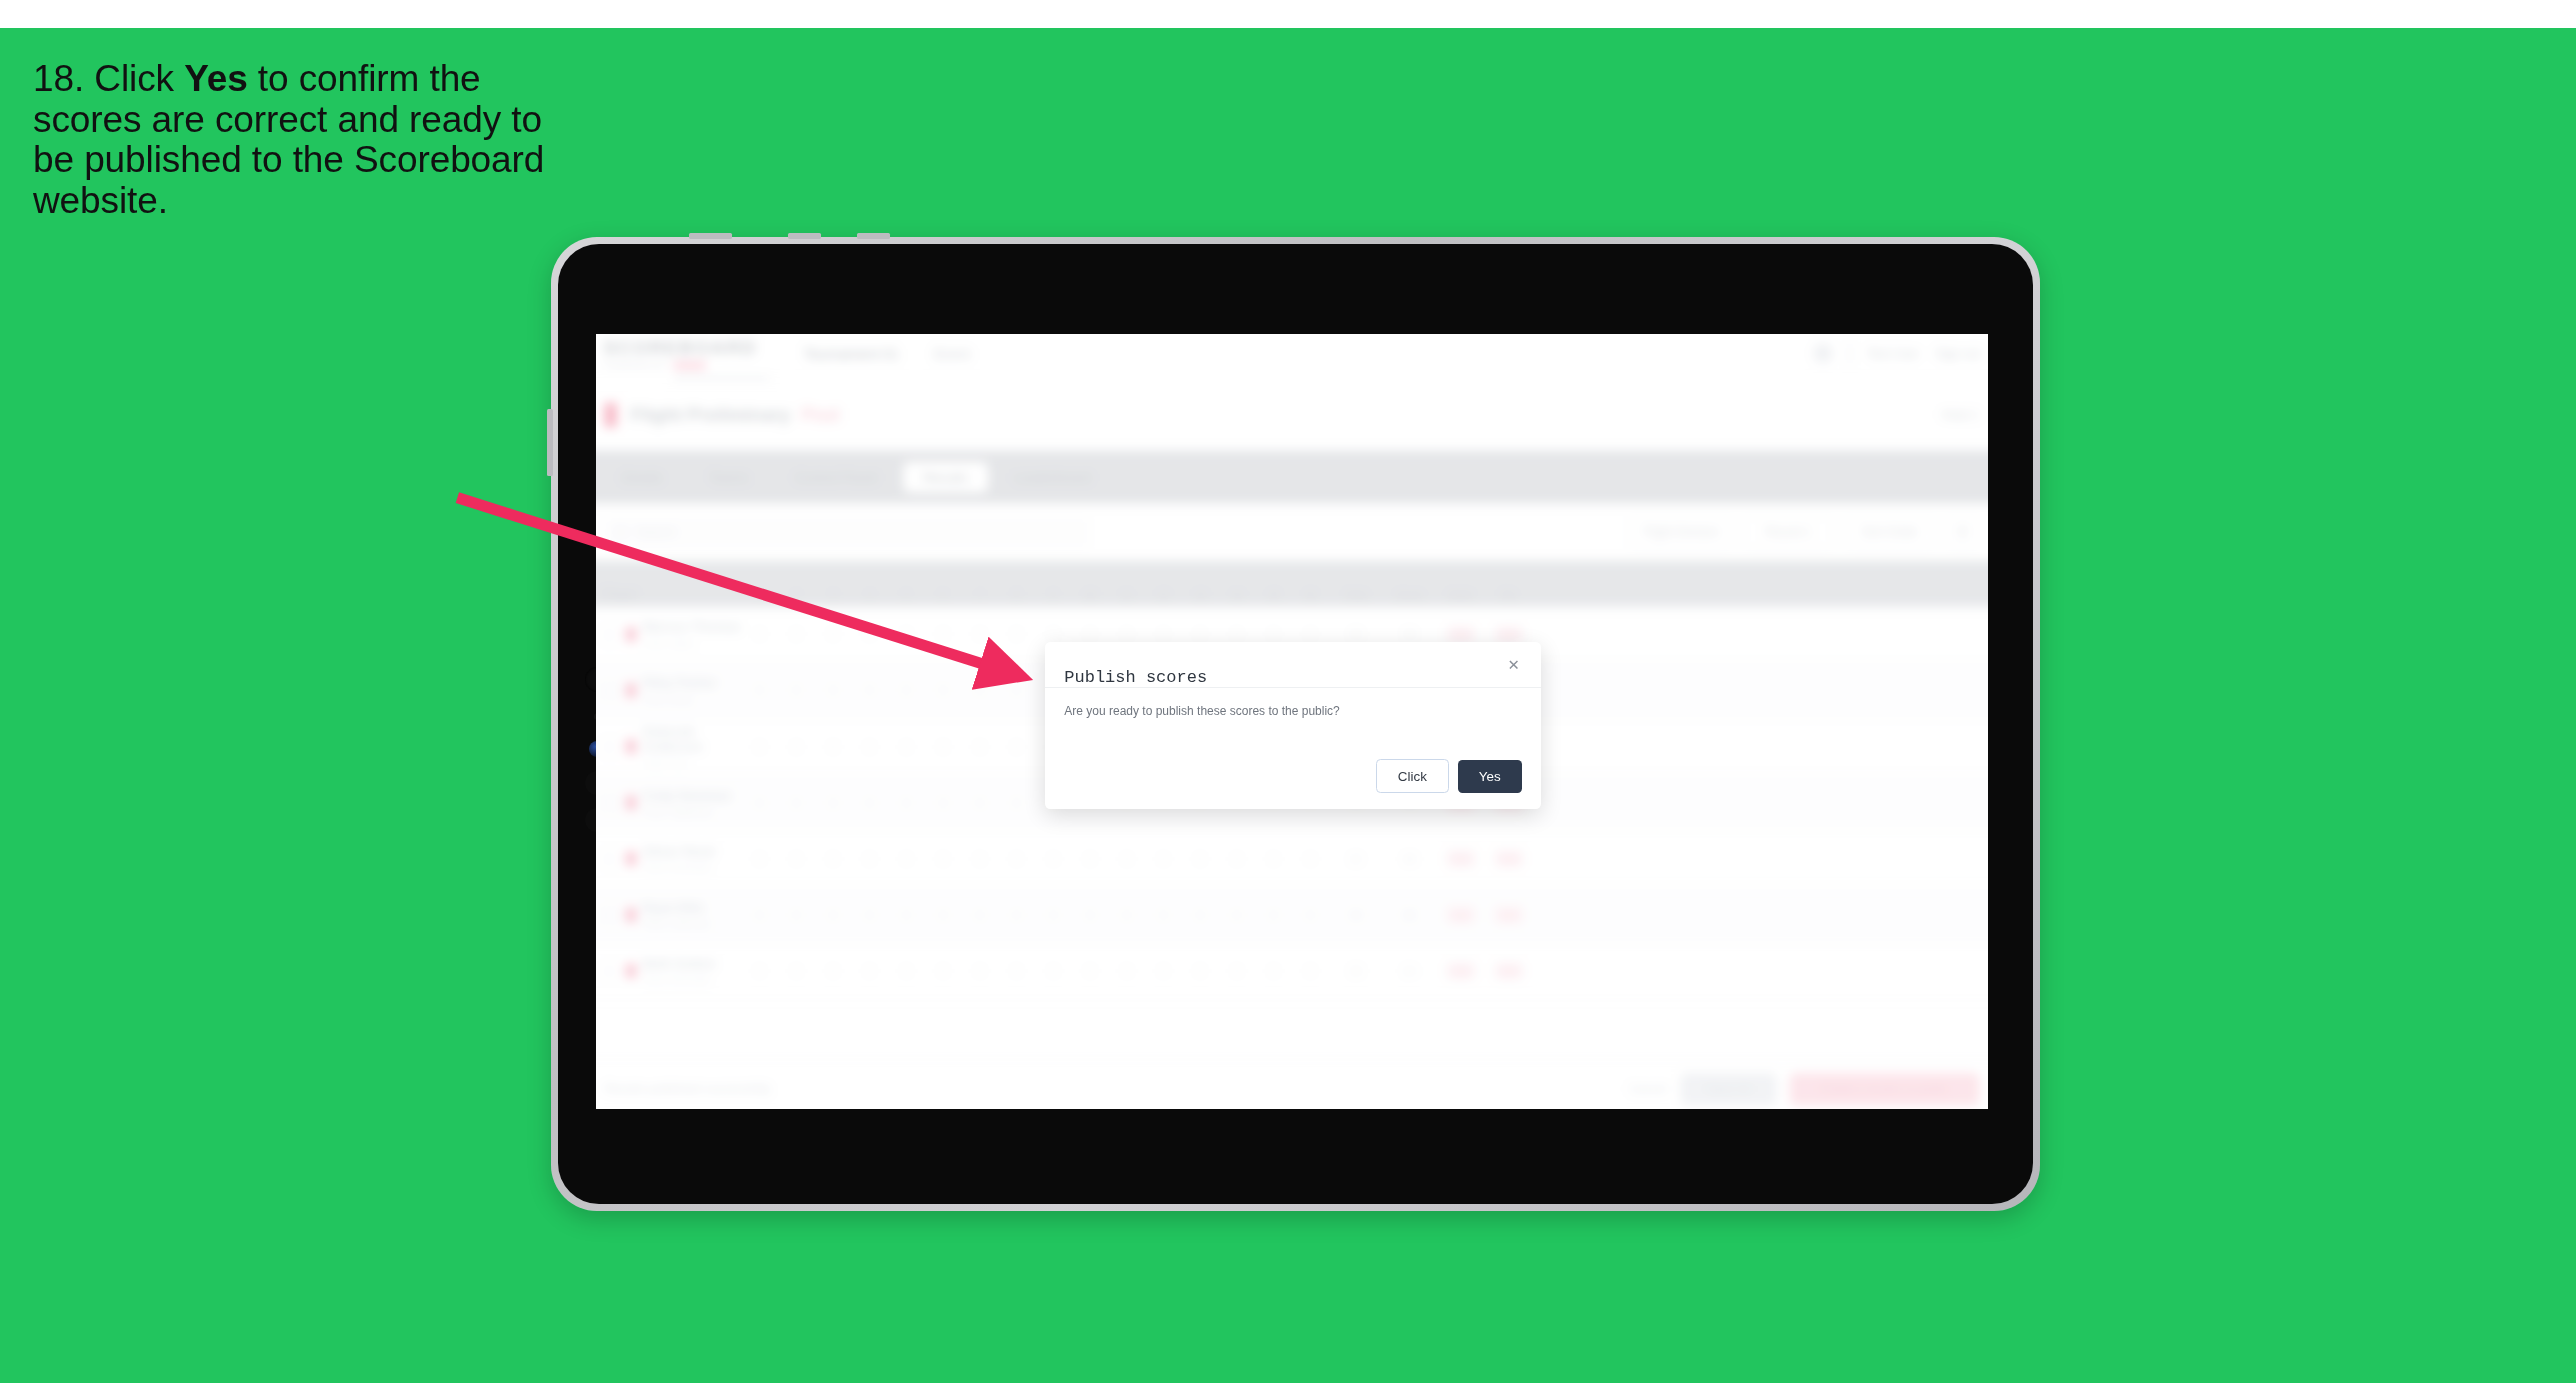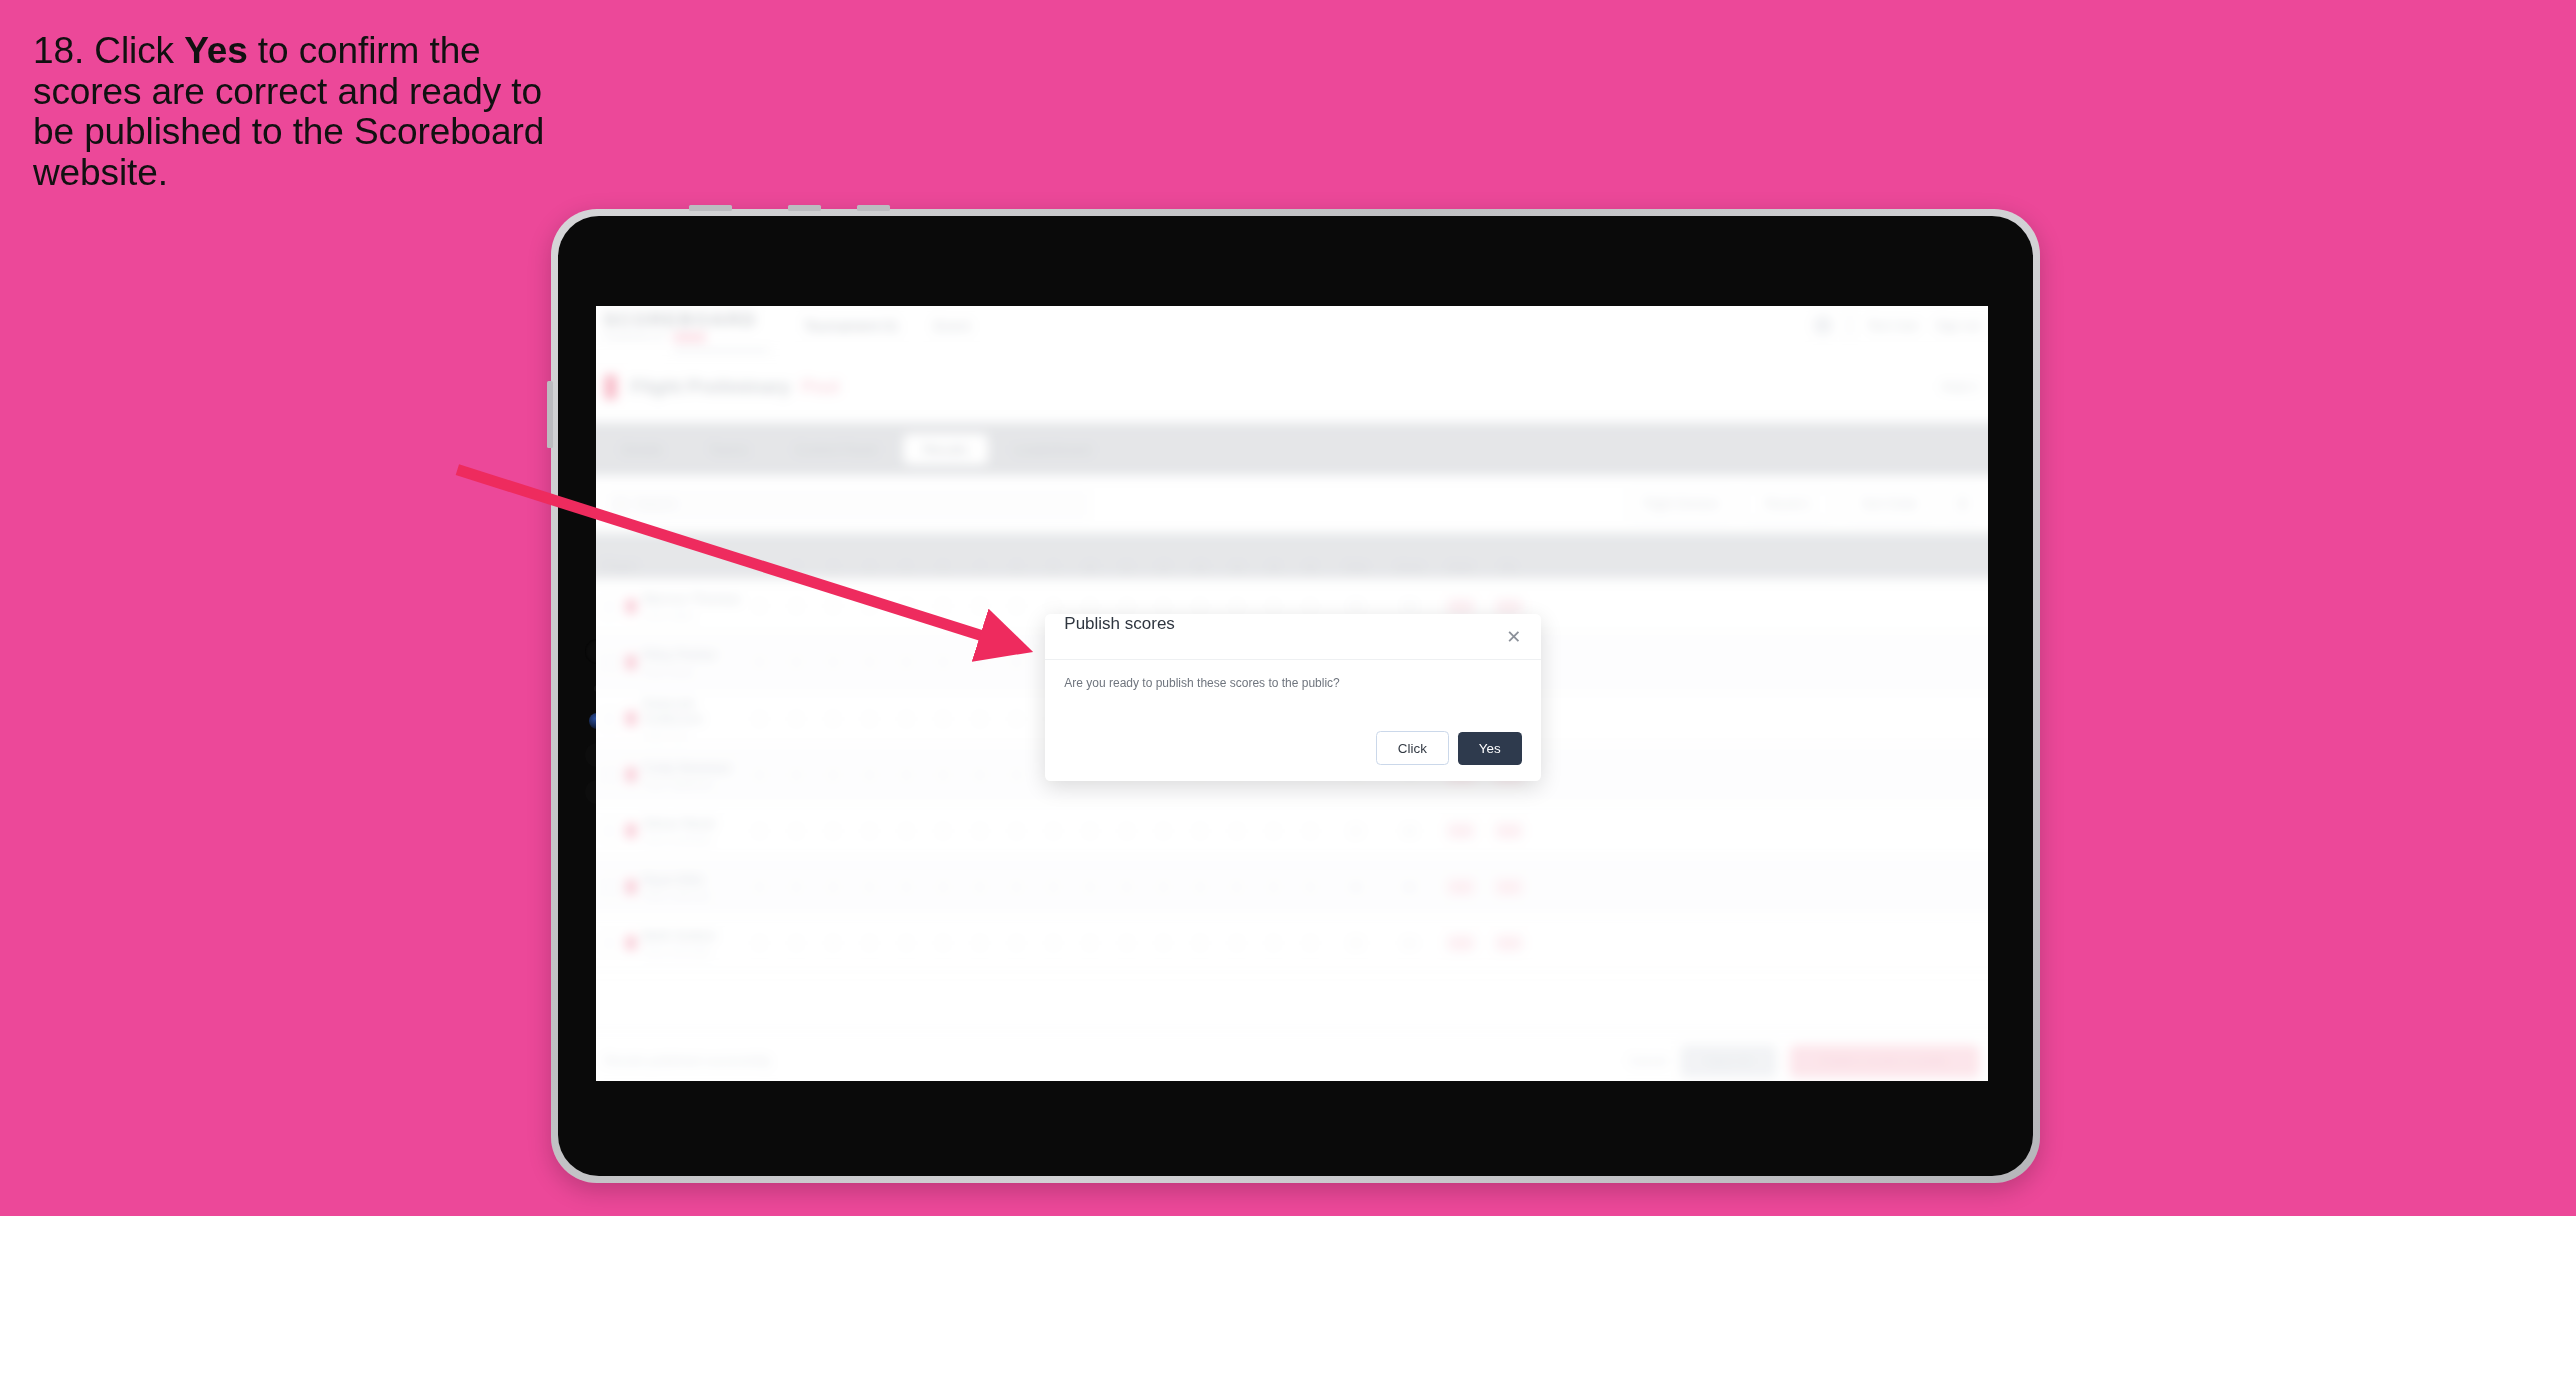--- a/index.html
+++ b/index.html
@@ -2,21 +2,21 @@
 <html style="font-size:12px"><head>
 <meta charset="utf-8">
 <style>
   * { box-sizing: border-box; margin: 0; padding: 0; }
   html, body {
     width: 2576px; height: 1386px;
     background: #ffffff;
     font-family: "Liberation Sans", sans-serif;
     overflow: hidden;
   }
-  #stage { position: relative; width: 2576px; height: 1216px; background: #ec4899; }
+  #stage { position: relative; width: 2576px; height: 1355px; background: #22c55e; margin-top: 28px; }
 
   
   #instruction {
     position: absolute;
     left: 33px; top: 31px;
     width: 534px;
     font-size: 37px;
     line-height: 1.10;
     color: #111111;
     letter-spacing: -0.1px;
@@ -162,21 +162,21 @@
   #modal {
     position: absolute;
     left: 1045px; top: 614px;
     width: 496px; height: 167px;
     background: #ffffff;
     border-radius: 5.2px;
     box-shadow: 0 6px 22px rgba(0,0,0,0.14);
   }
   #modal-header {
     position: relative; height: 46px; padding: 0 19.3px;
-    display: flex; align-items: flex-start; border-bottom: 0.7px solid #eef0f2;
+    display: flex; align-items: flex-end; border-bottom: 0.7px solid #eef0f2; font-family: Liberation Mono, monospace;
   }
   #modal-title { font-size: 17px; color: #2f3640; }
   #modal-close {
     position: absolute; right: 16.3px; top: 12px;
     width: 22px; height: 22px; display: flex; align-items: center; justify-content: center;
     color: #8b9099; font-size: 18px; line-height: 1; cursor: pointer;
   }
   #modal-body { padding: 16.3px 19.3px 0 19.3px; }
   #modal-text { font-size: 12px; color: #6f757e; }
   #modal-footer {

